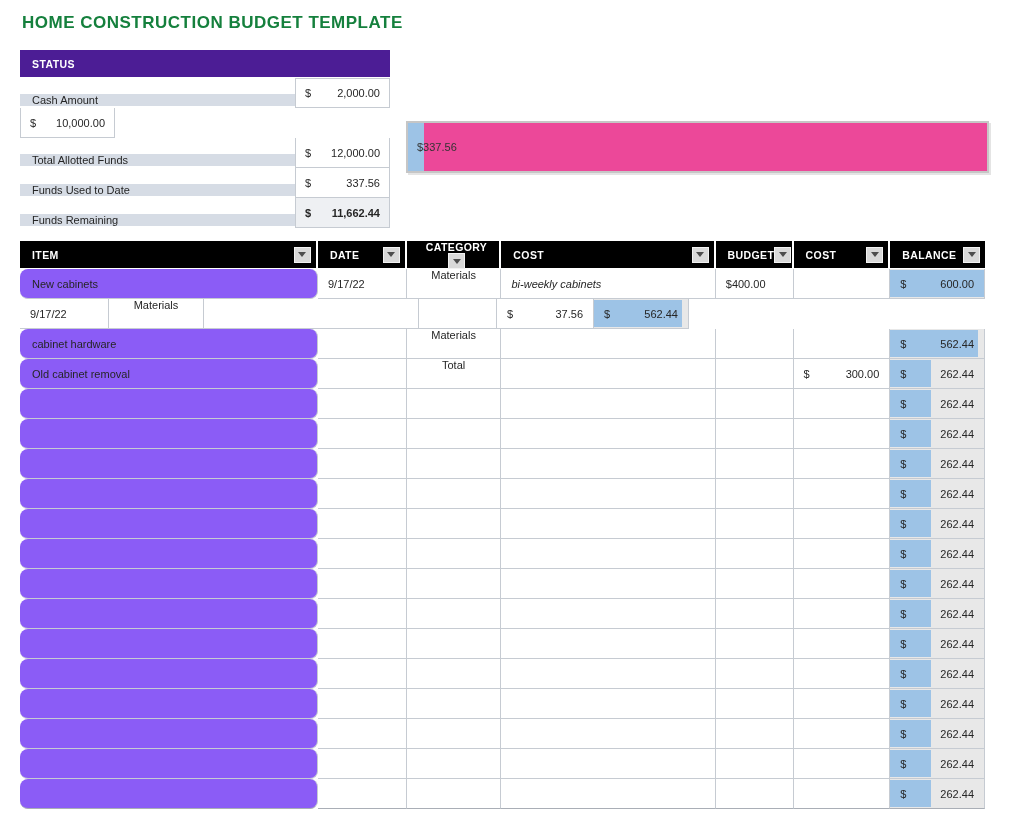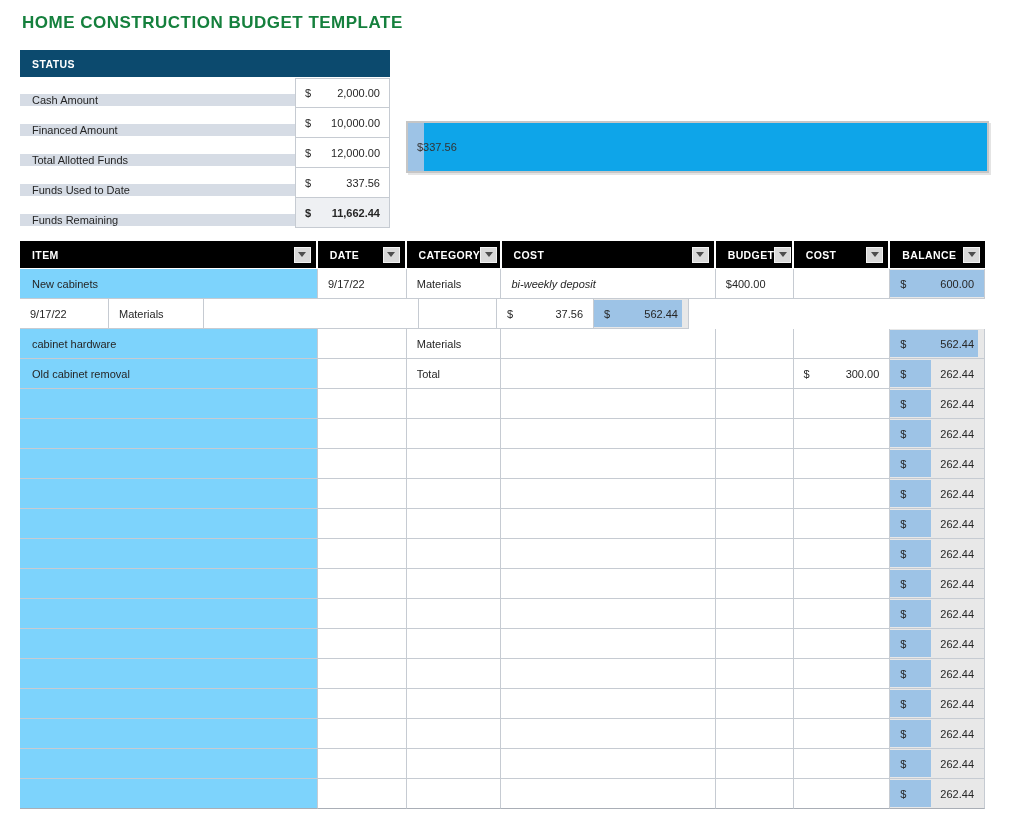--- a/index.html
+++ b/index.html
@@ -9,21 +9,21 @@
     font-family:"Liberation Sans", sans-serif; color:#262626;
   }
   .page-title {
     position:absolute; left:22px; top:13px;
     font-size:17px; font-weight:bold; letter-spacing:.5px; color:#15803d;
   }
 
   
   #status { position:absolute; left:20px; top:50px; width:370px; }
   .status-header {
-    height:28px; background:#0c4a6e; color:#fff; font-weight:bold;
+    height:28px; background:#4c1d95; color:#fff; font-weight:bold;
     font-size:10.5px; letter-spacing:.4px; display:flex; align-items:center;
     padding-left:12px; border-bottom:1px solid #fff;
   }
   .status-row { display:flex; height:30px; }
   .status-label {
     width:275px; background:#d6dce5; font-size:11px;
     display:flex; align-items:center; padding-left:12px;
     border-bottom:2px solid #fff;
     margin-top:16px;
   }
@@ -31,21 +31,21 @@
     width:95px; background:#fff; font-size:11px;
     display:flex; align-items:center; justify-content:space-between;
     padding:0 9px; border:1px solid #c6cbd2; border-top:none;
   }
   .status-row:first-child .status-value { border-top:1px solid #c6cbd2; }
   .status-row.emphasis .status-value { background:#eef0f3; font-weight:bold; }
 
   
   #chart {
     position:absolute; left:406px; top:121px; width:583px; height:52px;
-    background:#0ea5e9; border:2px solid #c6c6c6;
+    background:#ec4899; border:2px solid #c6c6c6;
     box-shadow:2px 2px 0 #e4e4e4;
     text-align:right;
   }
   #chart-fill { position:absolute; left:0; top:0; bottom:0; background:#9dc3e6; }
   #chart-label {
     position:absolute; left:9px; top:50%; transform:translateY(-50%);
     font-size:11px; color:#333; z-index:2; white-space:nowrap;
   }
 
   
@@ -68,47 +68,46 @@
     border-left:4px solid transparent; border-right:4px solid transparent;
     border-top:5px solid #4d4d4d;
   }
   .tr { display:flex; height:30px; }
   .td {
     background:#fff; font-size:11px; display:flex; align-items:center;
     padding:0 10px; overflow:hidden; white-space:nowrap;
     border-right:1px solid #c6cbd2; border-bottom:1px solid #c6cbd2;
   }
   .tr:last-child .td { border-bottom:1px solid #a9aeb6; }
-  .td.item { background:#7dd3fc; padding-left:12px; }
+  .td.item { background:#8b5cf6; padding-left:12px;border-radius:8px; }
   .td.memo { font-style:italic; }
   .td.money { justify-content:space-between; }
   .td.balance { background:#e8e8e8; position:relative; justify-content:space-between; }
   .balance .bar { position:absolute; left:0; top:1px; bottom:1px; background:#9dc3e6; }
   .balance span { position:relative; z-index:1; }
   
-  .c0 { width:299px; } .c1 { width:89px; } .c2 { width:95px; }
+  .c0 { width:299px; } .c1 { width:89px; } .c2 { width:95px;flex-direction:column; }
   .c3 { width:215px; } .c4 { width:78px; } .c5 { width:97px; } .c6 { width:95px; }
 </style>
 </head>
 <body>
 
 <div class="page-title">HOME CONSTRUCTION BUDGET TEMPLATE</div>
 
 <div id="status">
   <div class="status-header">STATUS</div>
   <div id="status-rows">
       <div class="status-row">
         <div class="status-label">Cash Amount</div>
         <div class="status-value">
           <span>$</span>
           <span>2,000.00</span>
         </div>
       </div>
       <div class="status-row">
-        <div class="status-label">Financed Amount</div>
         <div class="status-value">
           <span>$</span>
           <span>10,000.00</span>
         </div>
       </div>
       <div class="status-row">
         <div class="status-label">Total Allotted Funds</div>
         <div class="status-value">
           <span>$</span>
           <span>12,000.00</span>
@@ -179,21 +178,21 @@
         <span class="filter-btn">
           <span class="filter-arrow"></span>
         </span>
       </div>
     </div>
   <div id="tbody">
       <div class="tr">
         <div class="td item c0">New cabinets</div>
         <div class="td c1">9/17/22</div>
         <div class="td c2">Materials</div>
-        <div class="td memo c3">bi-weekly deposit</div>
+        <div class="td memo c3">bi-weekly cabinets</div>
         <div class="td c4">$400.00</div>
         <div class="td money c5"></div>
         <div class="td balance c6">
           <span class="bar" style="width: 100%;"></span>
           <span>$</span>
           <span>600.00</span>
         </div>
       </div>
       <div class="tr">
         <div class="td c1">9/17/22</div>

